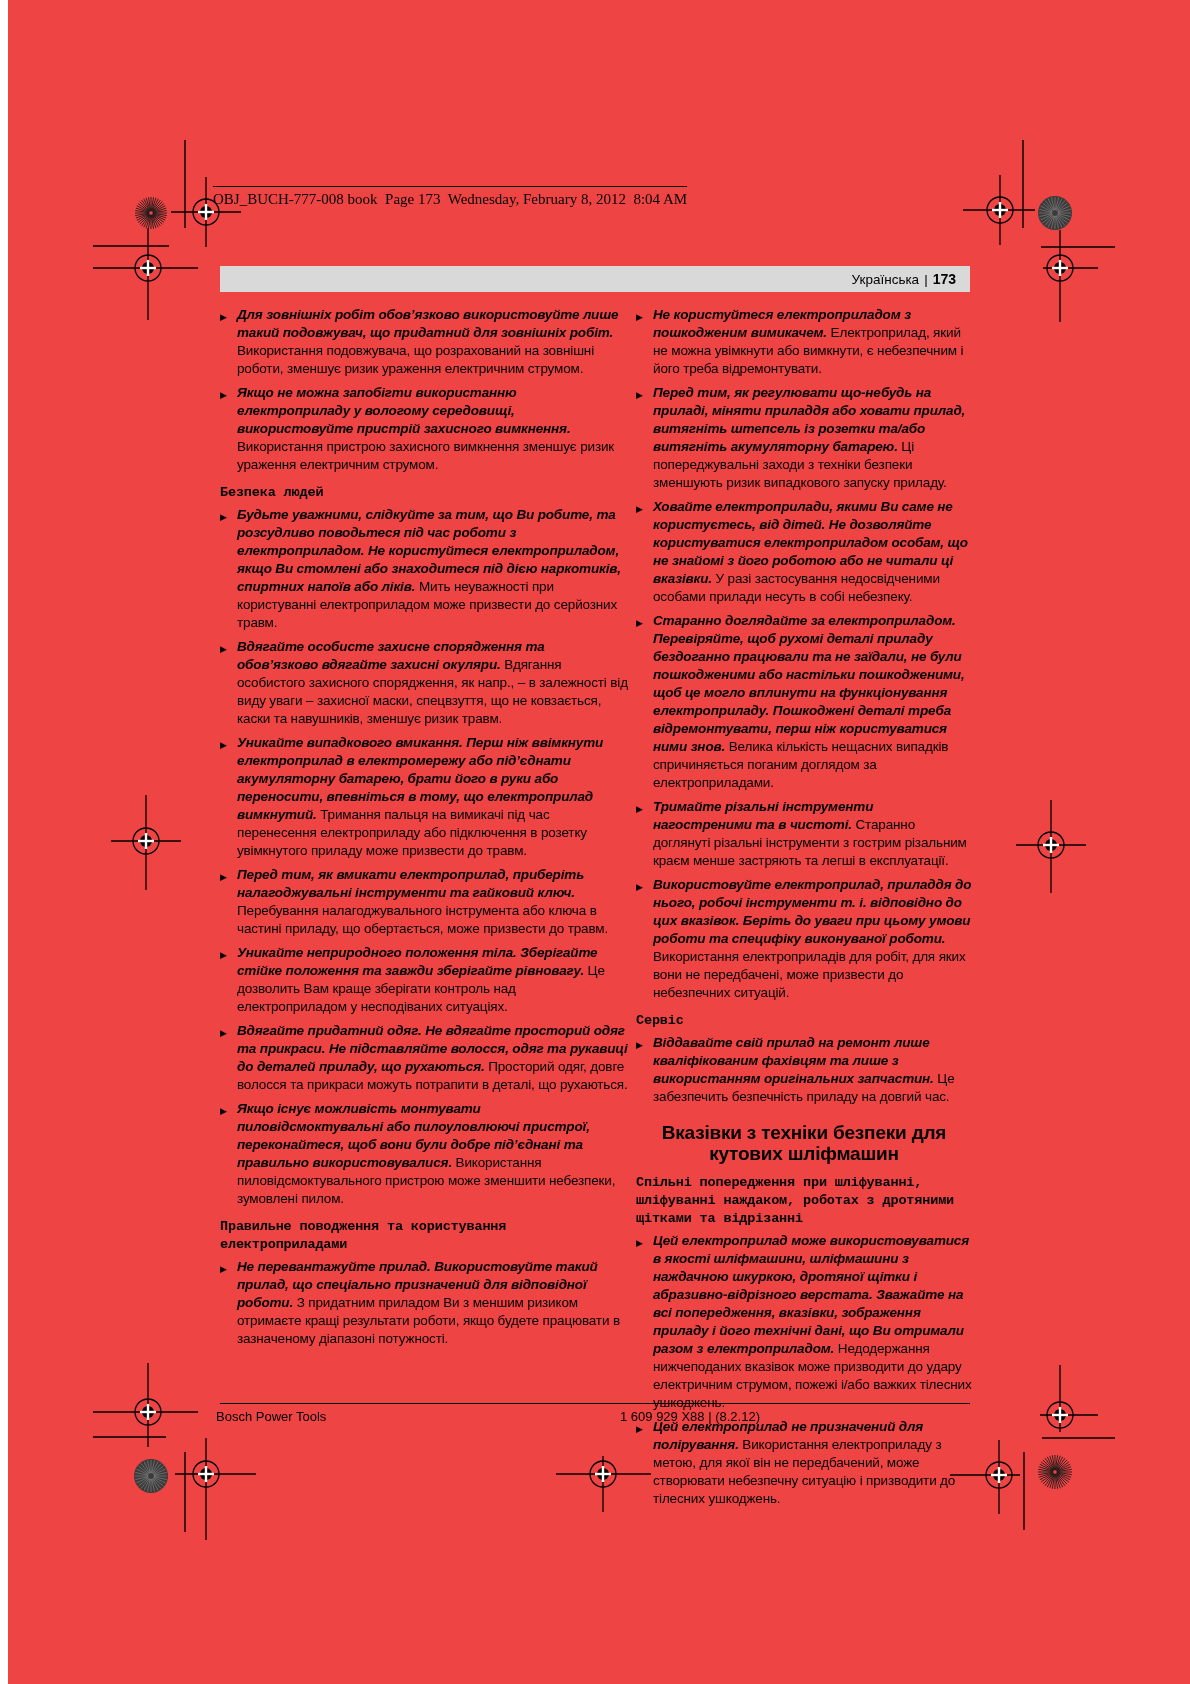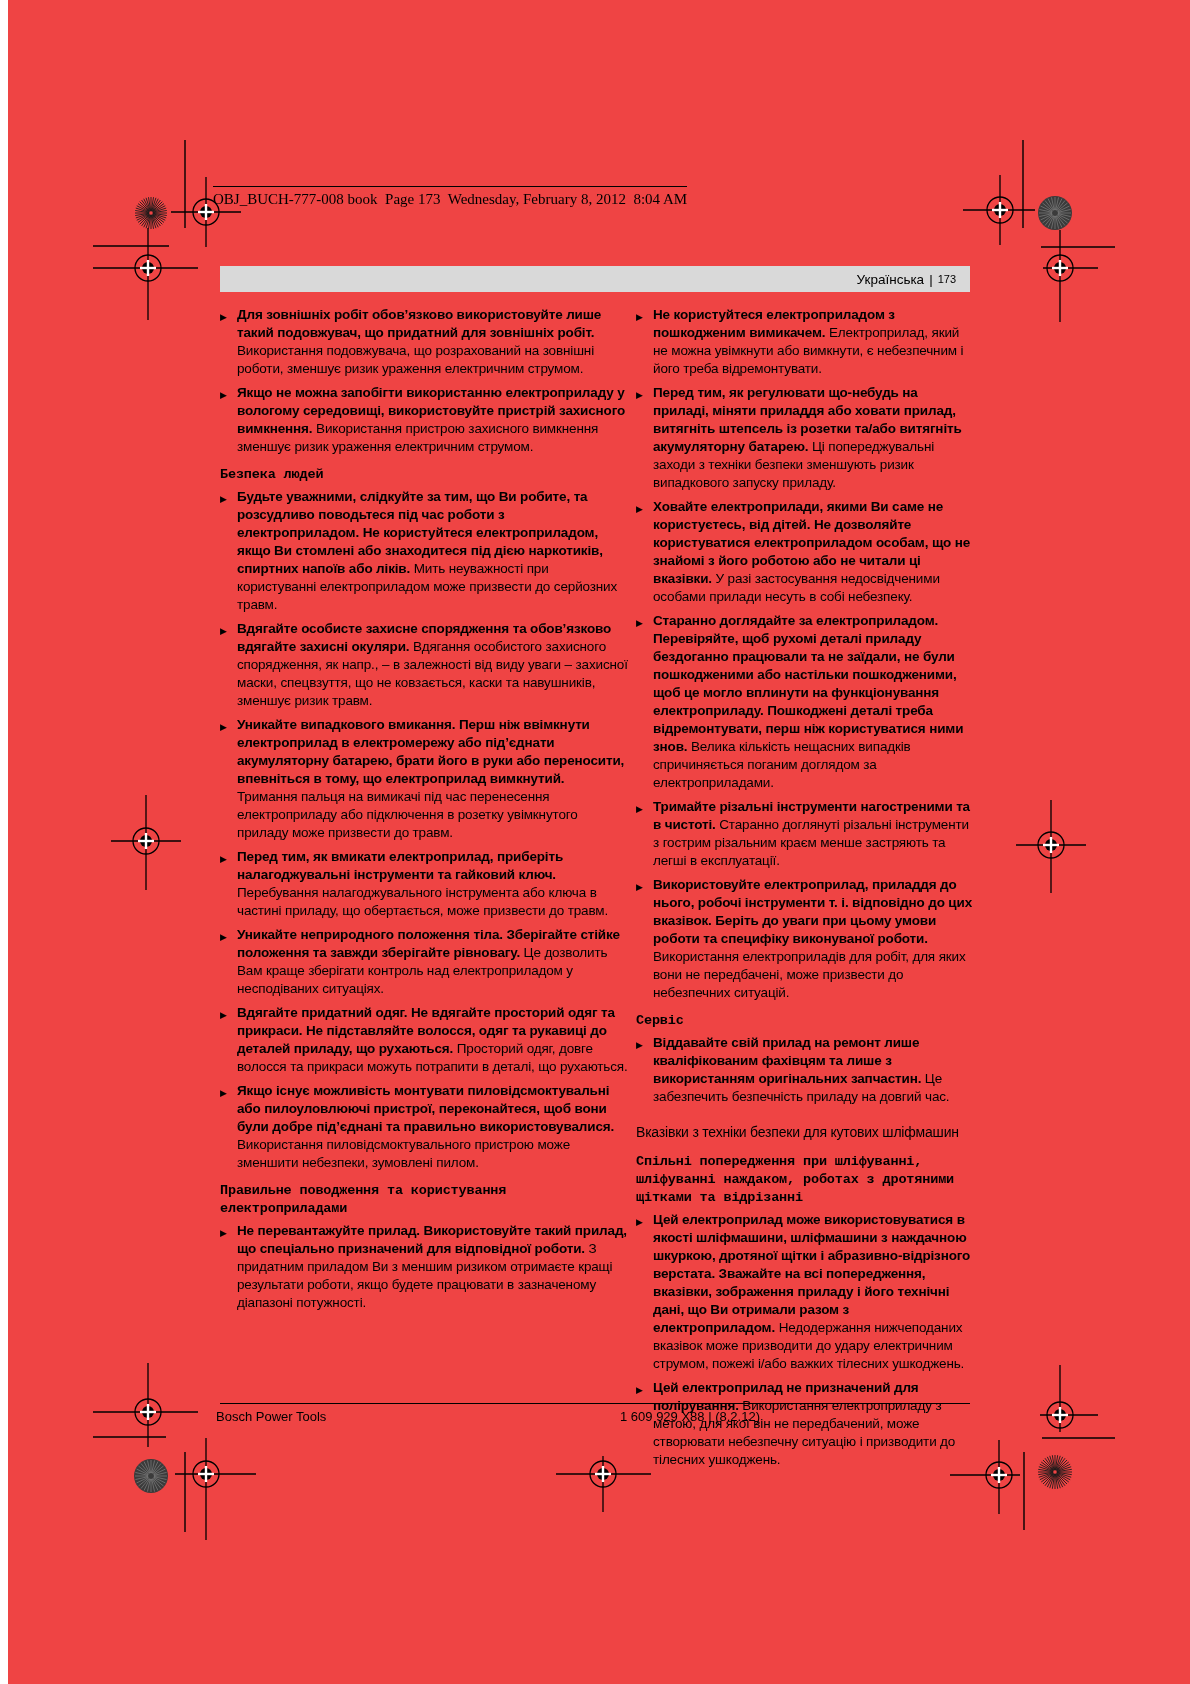--- a/index.html
+++ b/index.html
@@ -7,30 +7,30 @@
         font-family:"Liberation Sans",sans-serif;color:#000;margin-left:8px;}
   
   .banner{position:absolute;left:205px;top:186px;font-family:"Liberation Serif",serif;
           font-size:15px;border-top:1.6px solid #000;padding-top:4px;white-space:pre;}
   
   .hdrbar{position:absolute;left:212px;top:266px;width:750px;height:26px;background:#d9d9d9;
           display:flex;align-items:center;justify-content:flex-end;padding-right:14px;box-sizing:border-box;
           font-size:13.5px;}
   .hdrbar .lang{font-weight:400;}
   .hdrbar .sep{margin:0 5px;font-weight:300;}
-  .hdrbar .pn{font-weight:400;font-size:11px;}
+  .hdrbar .pn{font-weight:700;font-size:14px;}
   
   .col{position:absolute;top:306px;font-size:13.5px;line-height:18px;letter-spacing:-0.15px;}
   .col-left{left:212px;width:408px;}
   .col-right{left:628px;width:336px;}
   .para{position:relative;padding-left:17px;margin:0 0 6px 0;}
   .para .marker{position:absolute;left:0;top:2px;font-size:9px;line-height:18px;}
-  .para b{font-weight:700;}
+  .para b{font-weight:700;font-style:italic;}
   .subheading{font-weight:700;margin:10px 0 4px 0;font-family:Liberation Mono, monospace;}
-  .section-heading{font-weight:400;font-size:14px;line-height:21px;margin:16px 0 9px 0;letter-spacing:-0.2px;}
+  .section-heading{font-weight:700;font-size:19px;line-height:21px;margin:16px 0 9px 0;letter-spacing:-0.2px;text-align:center;}
   
   .footer-rule{position:absolute;left:212px;top:1403px;width:750px;height:0;border-top:1.6px solid #000;}
   .footer-left{position:absolute;left:208px;top:1409px;font-size:13px;}
   .footer-right{position:absolute;left:612px;top:1409px;width:350px;text-align:left;font-size:13px;}
   
   .marks{position:absolute;left:0;top:0;width:1190px;height:1684px;pointer-events:none;}
 </style>
 </head>
 <body>
 

